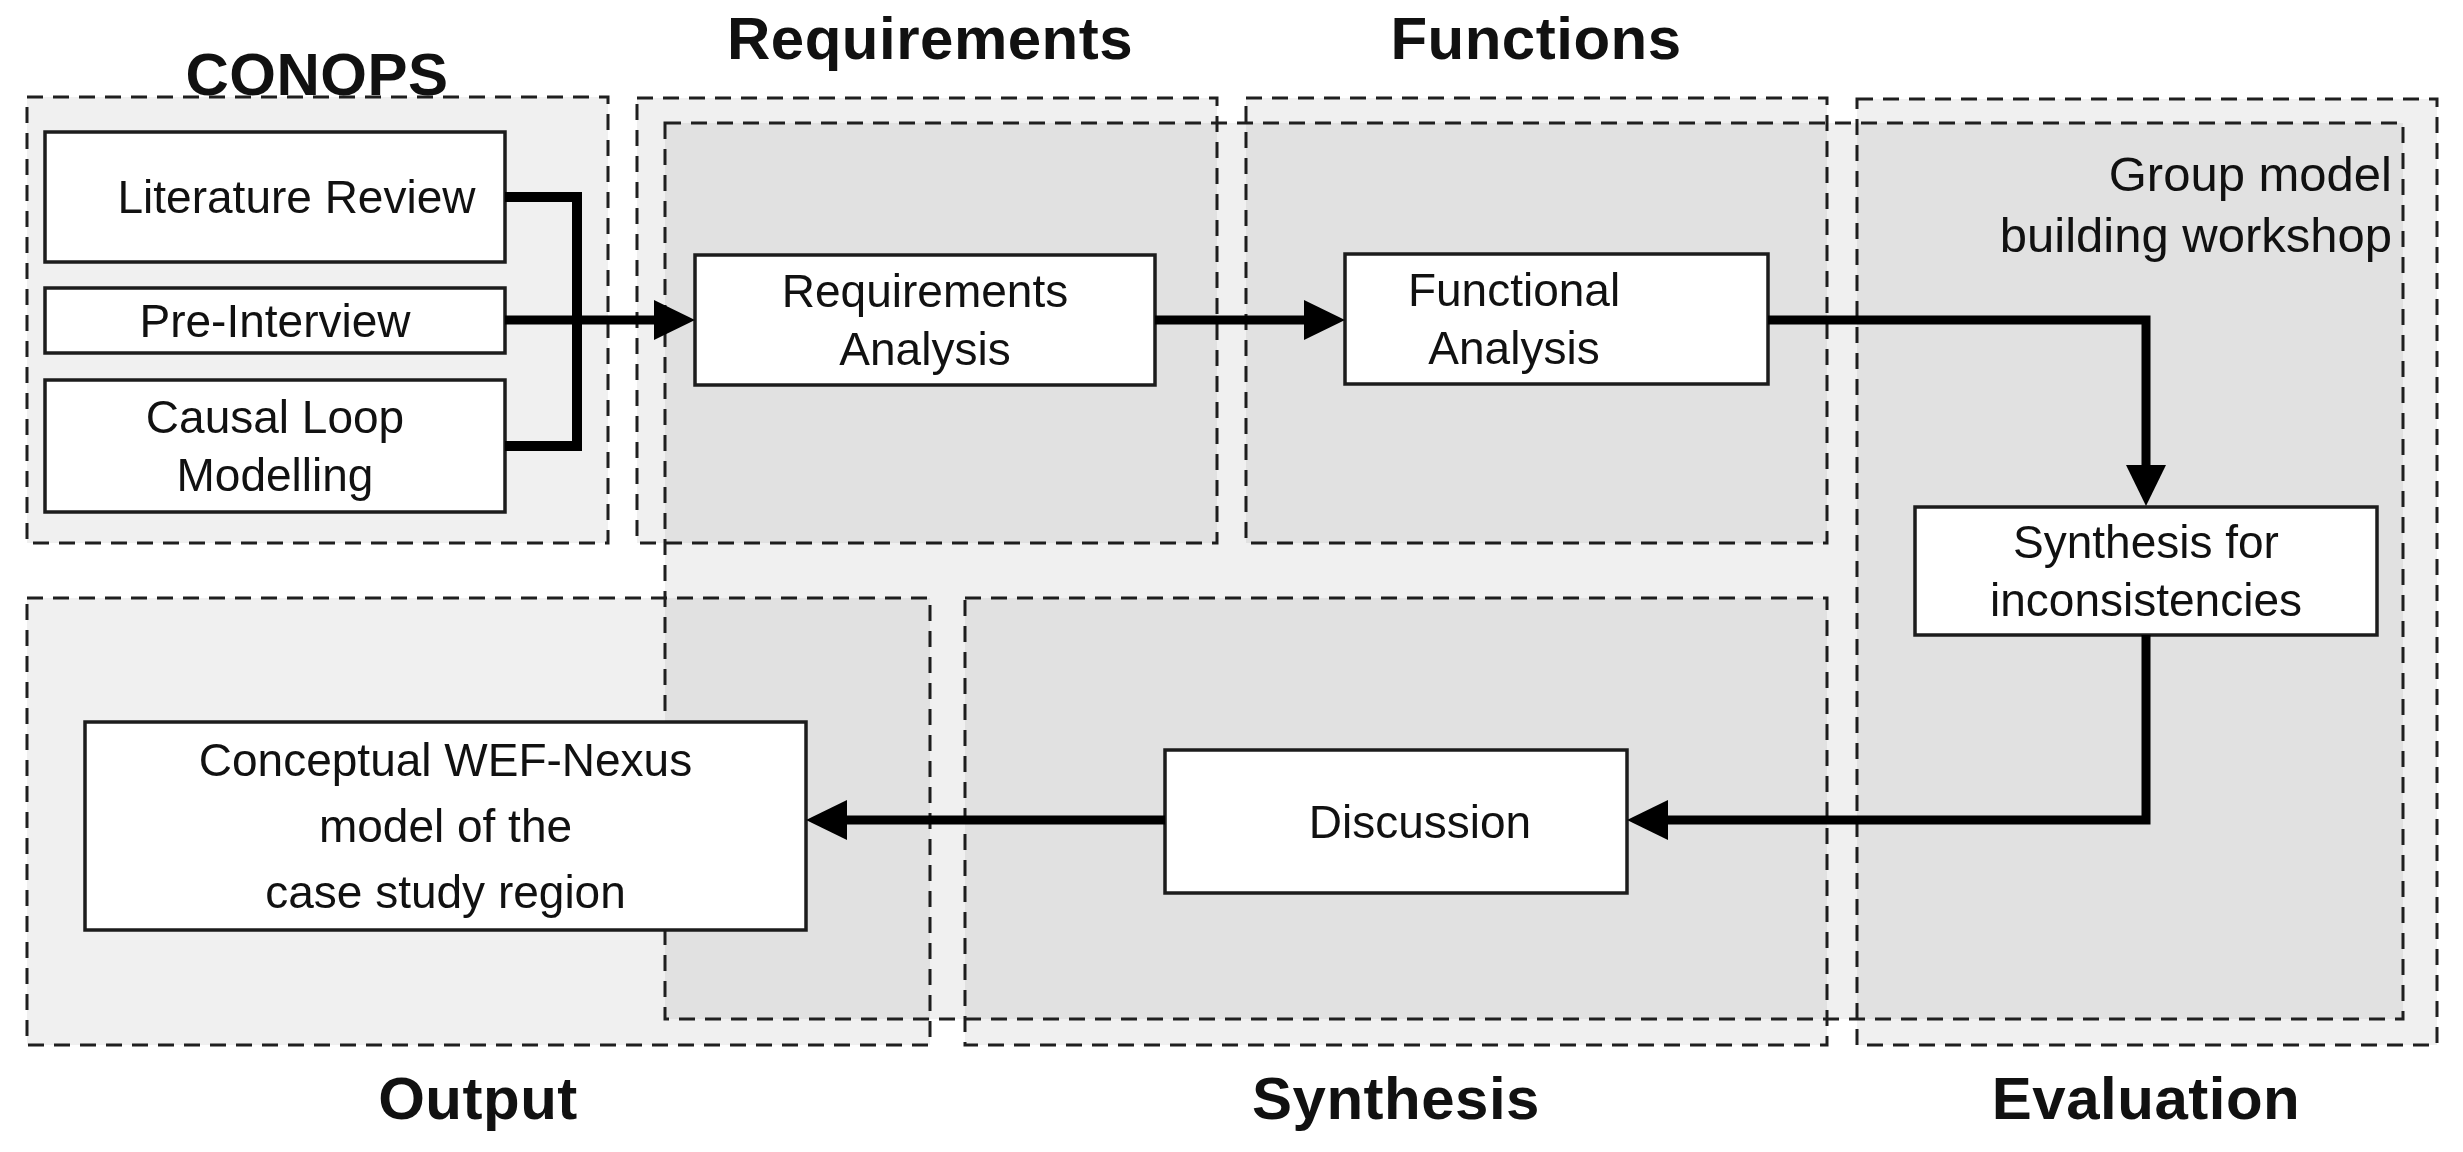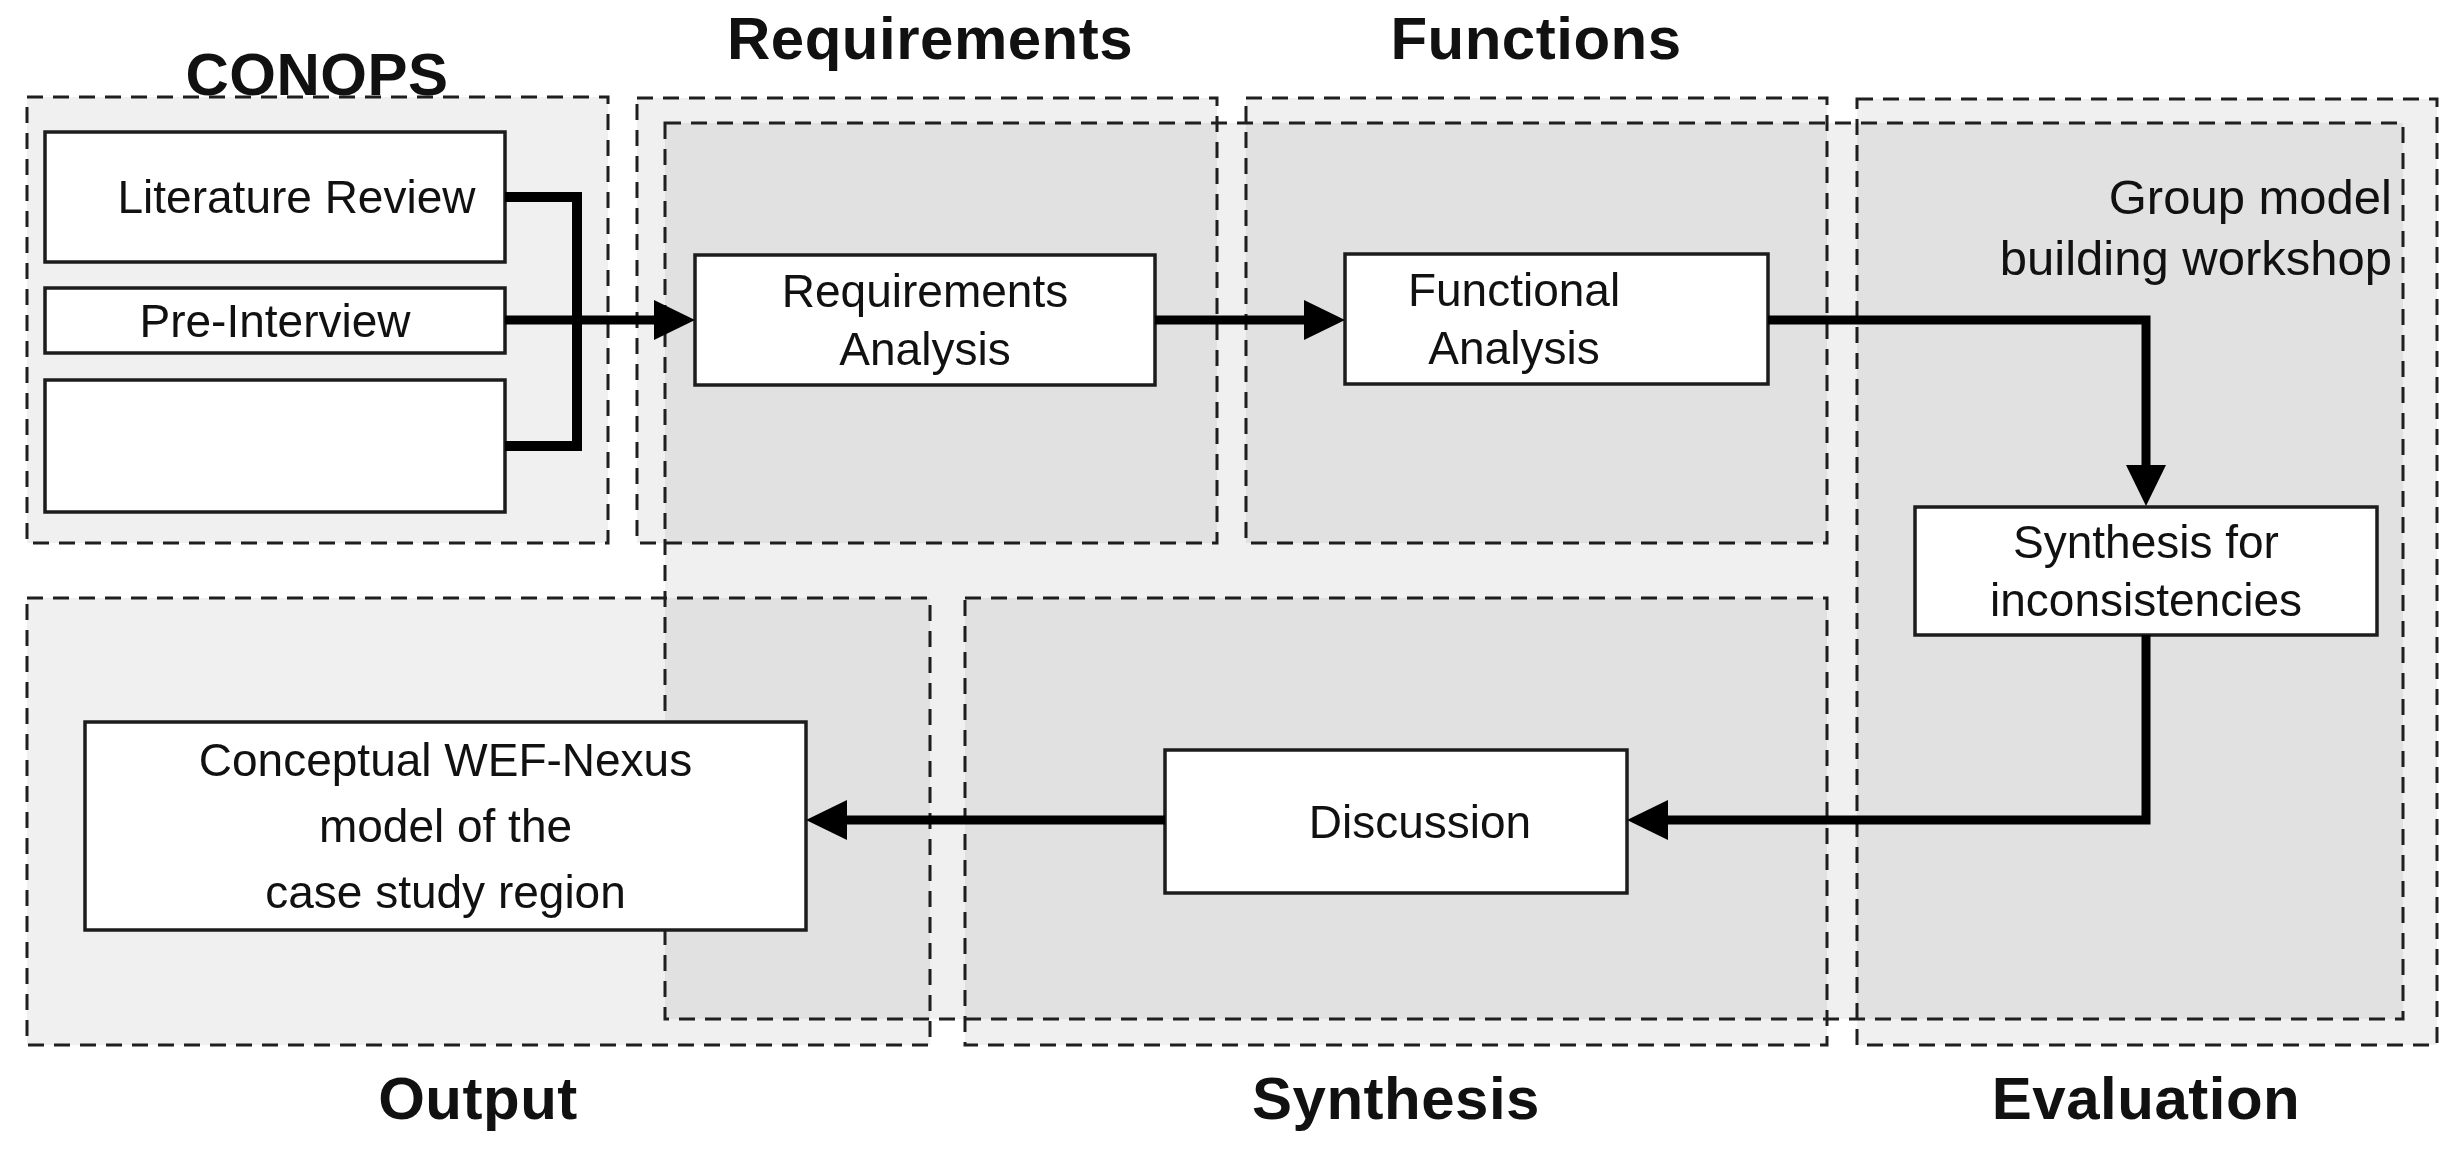--- a/index.html
+++ b/index.html
@@ -30,21 +30,20 @@
     font-size:46px;
     line-height:58px;
   }
   .node-label.three-line{line-height:66px;}
   .workshop-label{
     position:absolute;
     text-align:right;
     white-space:pre-line;
     font-size:49px;
     line-height:61px;
-    margin-top:23px;
   }
 </style>
 </head>
 <body>
 
 <div id="canvas">
 
   <svg id="diagram-svg" width="2463" height="1152" viewBox="0 0 2463 1152">
 
     <g fill="rgba(0,0,0,0.058)" stroke="#1f1f1f" stroke-width="3" stroke-dasharray="16 10">
@@ -98,20 +97,22 @@
 
   <div class="title" style="left:278px;top:1066px;width:400px;">Output</div>
   <div class="title" style="left:1196px;top:1066px;width:400px;">Synthesis</div>
   <div class="title" style="left:1946px;top:1066px;width:400px;">Evaluation</div>
 
   <div class="workshop-label" style="left:1800px;top:144px;width:592px;">Group model
 building workshop</div>
 
   <div class="node-label" style="left:45px;top:132px;width:503px;height:130px;">Literature Review</div>
   <div class="node-label" style="left:45px;top:288px;width:460px;height:65px;">Pre-Interview</div>
+  <div class="node-label" style="left:45px;top:380px;width:460px;height:132px;">Causal Loop
+Modelling</div>
   <div class="node-label" style="left:695px;top:255px;width:460px;height:130px;">Requirements
 Analysis</div>
   <div class="node-label" style="left:1345px;top:254px;width:338px;height:130px;">Functional
 Analysis</div>
   <div class="node-label" style="left:1915px;top:507px;width:462px;height:128px;">Synthesis for
 inconsistencies</div>
   <div class="node-label" style="left:1165px;top:750px;width:462px;height:143px;margin-left:24px;">Discussion</div>
   <div class="node-label three-line" style="left:85px;top:722px;width:721px;height:208px;">Conceptual WEF-Nexus
 model of the
 case study region</div>

